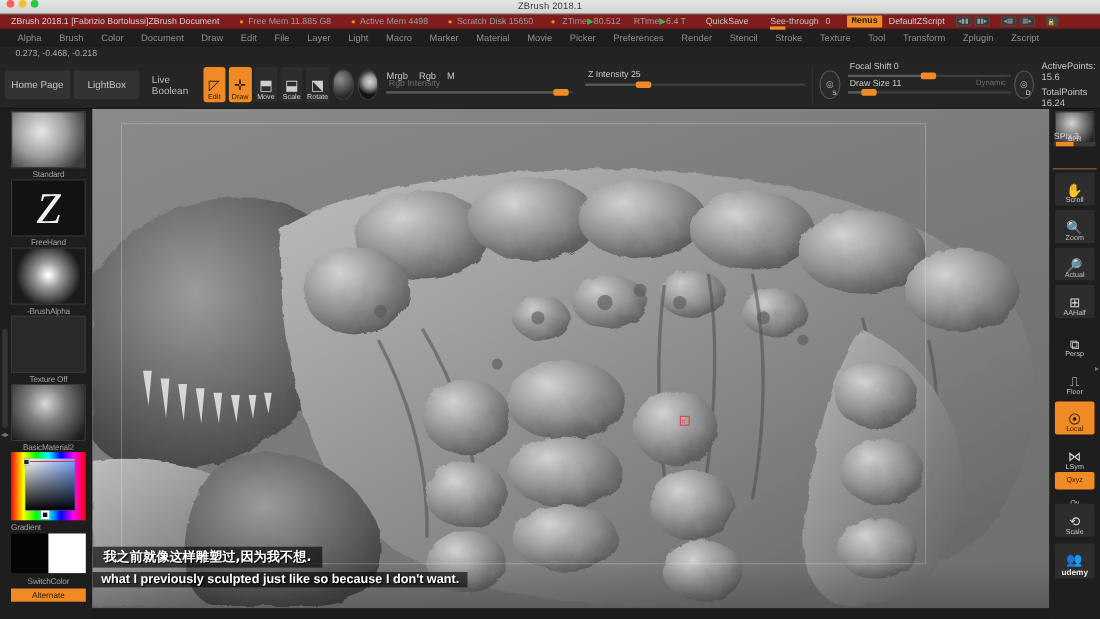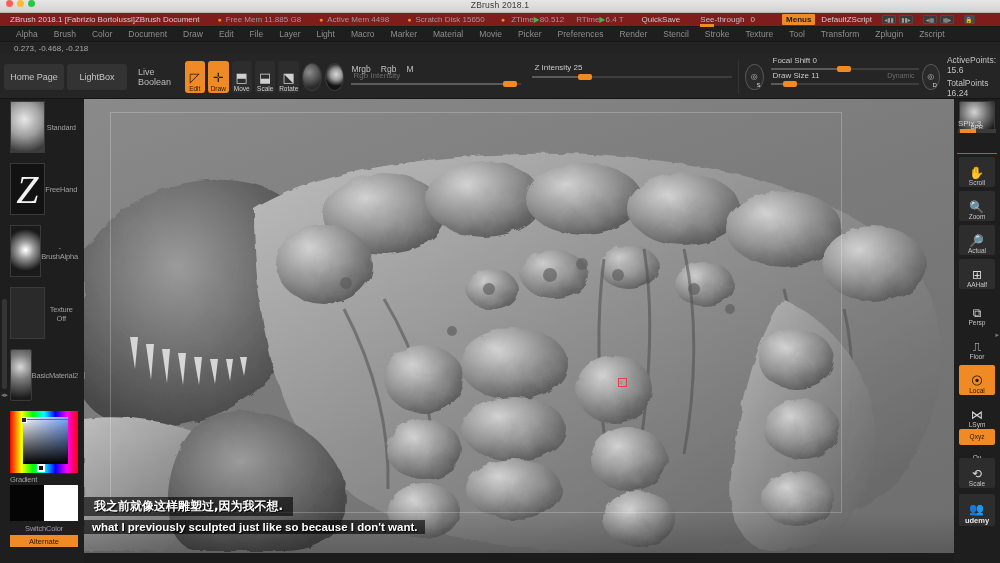--- a/index.html
+++ b/index.html
@@ -32,22 +32,22 @@
   }
   .toprow .doctitle{ color:#cfcfcf; }
   .sep{ color:#f08a24; margin:0 4px; font-size:7px; }
   .mem{ margin-left:14px; }
   .tline{ margin-left:12px; }
   .arrowg{ color:#3db34a; }
   .quicksave{ margin-left:18px; color:#c8c8c8; }
   .seethrough{ margin-left:20px; position:relative; color:#c0c0c0; }
   .stbar{ position:absolute; left:0; bottom:-3px; height:3px; width:14px; background:#f08a24; }
   .menusbtn{
-    margin-left:27px; background:#f08a24; color:#1d1d1d; font-weight:bold;
-    padding:1px 4px; border-radius:1px; font-size:8px;
+    margin-left:15px; background:#f08a24; color:#1d1d1d; font-weight:bold;
+    padding:1px 4px; border-radius:1px; font-size:8px;font-family:Liberation Mono, monospace;
   }
   .dzs{ margin-left:6px; color:#cfcfcf; }
   .icogrp{ margin-left:10px; display:flex; gap:3px; align-items:center; }
   .icobox{
     width:14px;height:9px;background:#3a3a3a;border:1px solid #4a4a4a;border-radius:1px;
     display:flex;align-items:center;justify-content:center;font-size:6px;color:#9a9a9a;
   }
   .icobox.lk{ width:11px; background:#4a4a4a; }
 
   
@@ -113,21 +113,21 @@
 
   .vdiv{ width:1px; height:34px; background:#333; margin:0 3px; }
 
   
   .workspace{ position:absolute; top:99px; left:0; right:0; bottom:0; background:#1c1c1c; }
 
   
   .lshelf{ position:absolute; left:0; top:0; width:84px; bottom:0; background:#1e1e1e; }
   .swatch{
     position:absolute; left:10px; width:68px;
-    display:flex; align-items:center;
+    display:flex; flex-direction:column; align-items:center;
   }
   .sw-img{ width:68px; height:52px; background:#2b2b2b; border:1px solid #3a3a3a; }
   .sw-cap{ font-size:7.5px; color:#9f9f9f; margin-top:1px; width:68px; text-align:center;
            background:#1e1e1e; letter-spacing:-.2px; }
   .sw-standard{ background:radial-gradient(circle at 40% 35%,#e8e8e8,#9d9d9d 45%,#3c3c3c 85%); }
   .sw-freehand{ background:#121212; position:relative; overflow:hidden; }
   .zglyph{ position:absolute; inset:0; display:flex; align-items:center; justify-content:center;
            font-size:40px; color:#f2f2f2; font-style:italic; font-family:"Liberation Serif",serif; }
   .sw-alpha{ background:radial-gradient(circle at 50% 48%,#ffffff 2%,#9a9a9a 28%,#1a1a1a 70%); }
   .sw-texoff{ background:#2a2a2a; }

